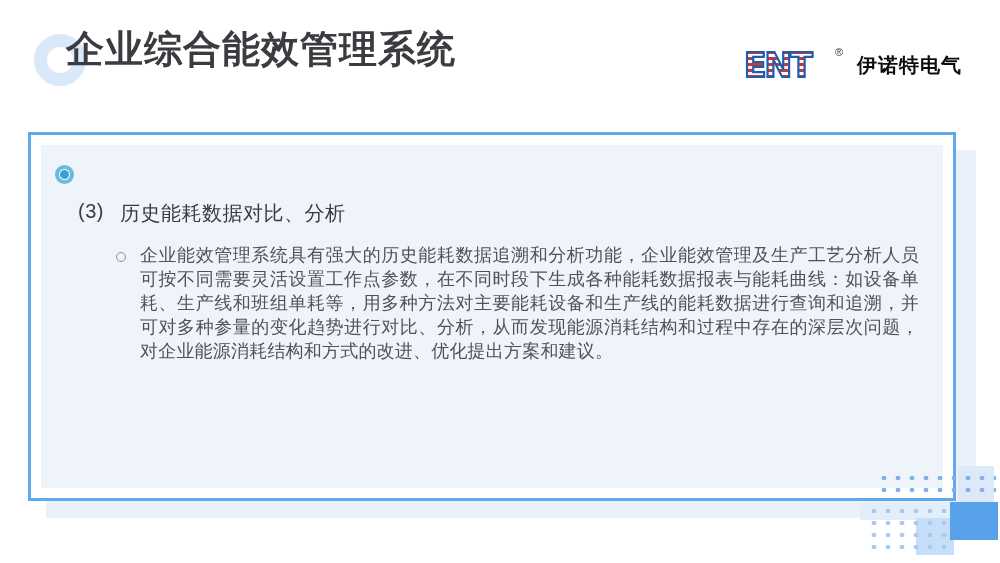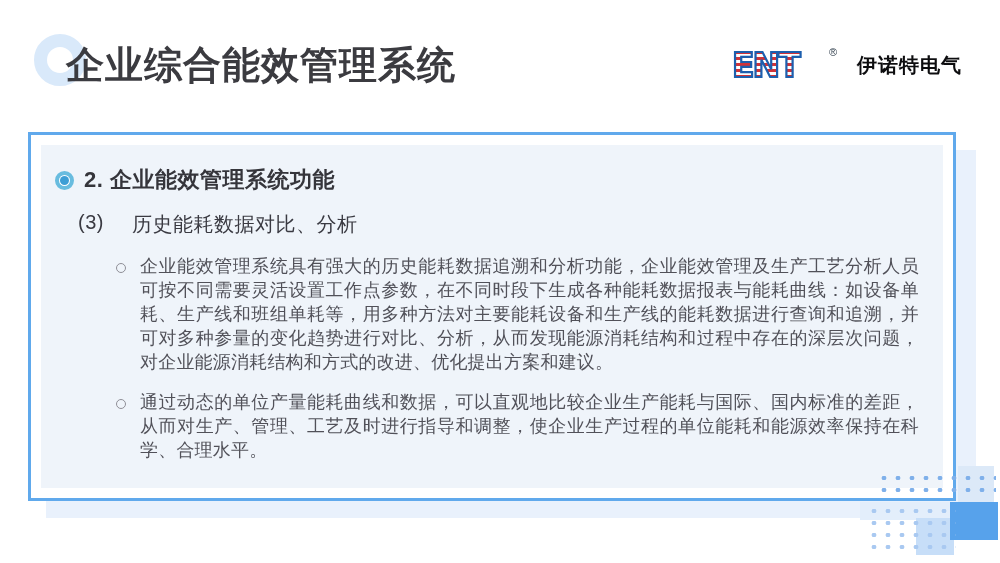--- a/index.html
+++ b/index.html
@@ -7,26 +7,26 @@
     position:relative;width:1000px;height:563px;background:#ffffff;
     font-family:"Liberation Sans","DejaVu Sans",sans-serif;
     overflow:hidden;
   }
   
   .bg-circle{
     position:absolute;left:34px;top:34px;width:26px;height:26px;
     border:13px solid #d9e9fa;border-radius:50%;z-index:1;
   }
   .page-title{
-    position:absolute;left:66px;top:40px;margin:0;z-index:2;
+    position:absolute;left:66px;top:24px;margin:0;z-index:2;
     font-size:38px;font-weight:800;letter-spacing:1px;color:#3b3b40;
   }
   .logo{
     position:absolute;right:38px;top:48px;z-index:2;
-    display:flex;align-items:center;gap:20px;
+    display:flex;align-items:center;gap:14px;
   }
   .logo-mark{display:block;}
   .logo-reg{font-size:11px;color:#33414e;align-self:flex-start;margin:-2px 0 0 -6px;}
   .logo-company{font-size:20px;font-weight:800;color:#0d0d0f;letter-spacing:1px;}
   
   .box-shadow{
     position:absolute;left:46px;top:150px;width:930px;height:368px;
     background:#e9f1fc;z-index:0;
   }
   .content-box{
@@ -43,21 +43,21 @@
     width:11px;height:11px;border:4px solid #68bcdf;border-radius:50%;
     background:#ffffff;display:flex;align-items:center;justify-content:center;
     flex:0 0 auto;
   }
   .heading-bullet-core{width:9px;height:9px;border-radius:50%;background:#3d9ed5;}
   .section-heading{margin:0;font-size:22px;font-weight:bold;color:#35353b;letter-spacing:0.5px;}
   .subheading{
     margin:16px 0 0 23px;font-size:20px;color:#3a3a42;display:flex;letter-spacing:0.5px;
   }
   .subheading .num{flex:0 0 auto;}
-  .subheading .txt{margin-left:28px;}
+  .subheading .txt{margin-left:16px;}
   .para{display:flex;margin:16px 0 0 61px;}
   .circle-bullet{
     flex:0 0 auto;width:8px;height:8px;border:1.5px solid #8f8f97;border-radius:50%;
     margin:9px 0 0 0;background:transparent;
   }
   .para p{
     margin:0 0 0 14px;width:795px;font-size:18px;line-height:24px;
     color:#515159;text-align:justify;letter-spacing:0.2px;
   }
   
@@ -101,37 +101,32 @@
 
   <div class="box-shadow"></div>
 
   <div class="content-box">
     <div class="panel">
 
       <div class="heading-row">
         <span class="heading-bullet">
           <span class="heading-bullet-core"></span>
         </span>
-        <h2 class="section-heading">2. 企业能效管理系统功能</h2>
       </div>
 
       <div class="subheading">
         <span class="num">(3)</span>
         <span class="txt">历史能耗数据对比、分析</span>
       </div>
 
       <div class="para">
         <span class="circle-bullet"></span>
         <p>企业能效管理系统具有强大的历史能耗数据追溯和分析功能，企业能效管理及生产工艺分析人员可按不同需要灵活设置工作点参数，在不同时段下生成各种能耗数据报表与能耗曲线：如设备单耗、生产线和班组单耗等，用多种方法对主要能耗设备和生产线的能耗数据进行查询和追溯，并可对多种参量的变化趋势进行对比、分析，从而发现能源消耗结构和过程中存在的深层次问题，对企业能源消耗结构和方式的改进、优化提出方案和建议。</p>
       </div>
 
-      <div class="para">
-        <span class="circle-bullet"></span>
-        <p>通过动态的单位产量能耗曲线和数据，可以直观地比较企业生产能耗与国际、国内标准的差距，从而对生产、管理、工艺及时进行指导和调整，使企业生产过程的单位能耗和能源效率保持在科学、合理水平。</p>
-      </div>
 
     </div>
   </div>
 
   <div class="decor">
     <div class="decor-rect-right"></div>
     <div class="decor-band"></div>
     <div class="decor-square-pale"></div>
     <div class="decor-square-blue"></div>
     <div class="decor-dots-upper"></div>

